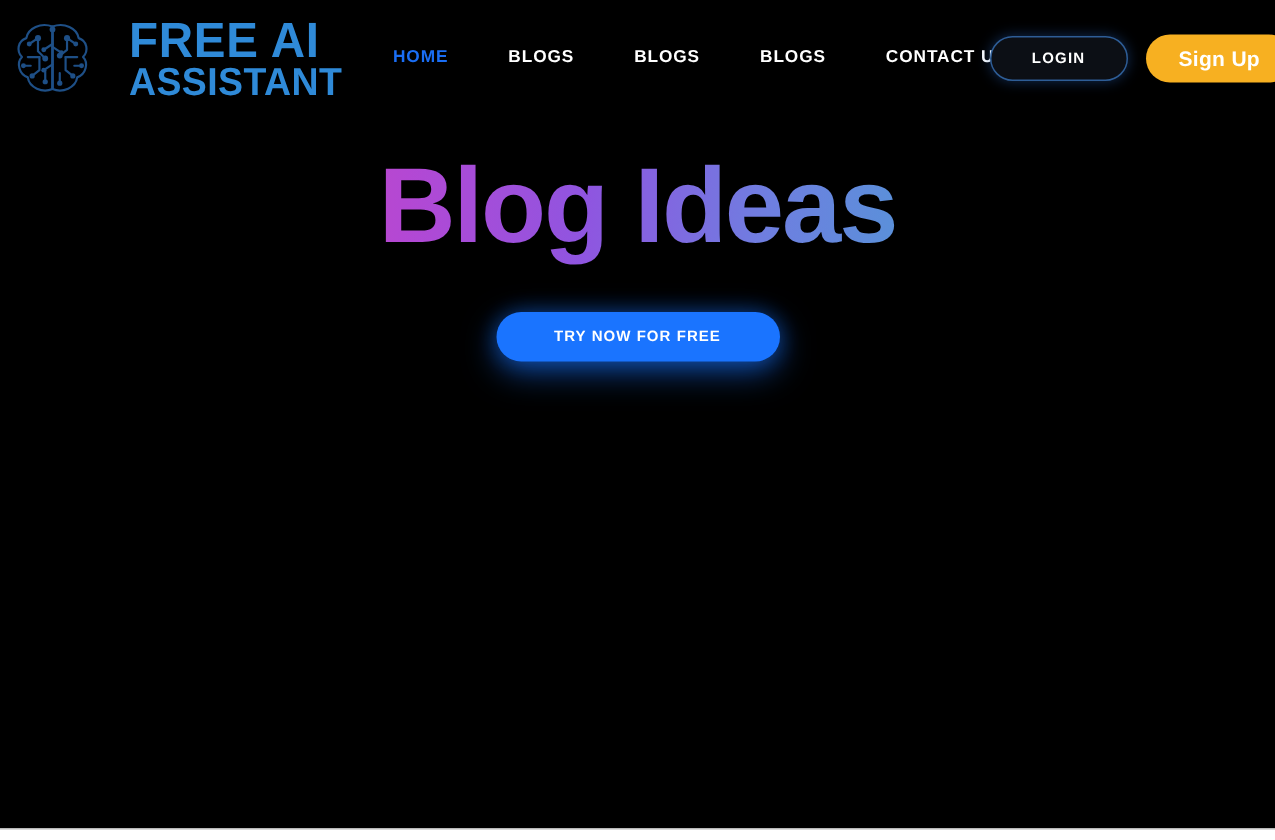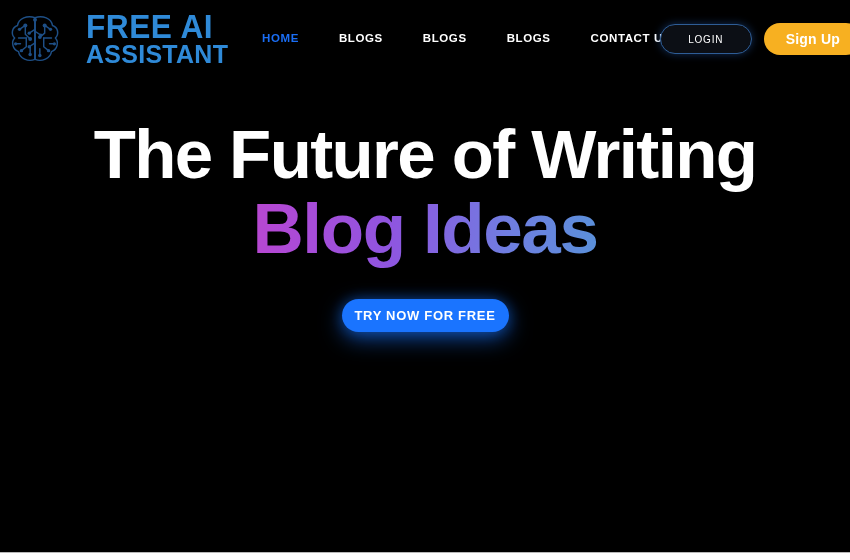--- a/index.html
+++ b/index.html
@@ -130,21 +130,21 @@
   }
 
   .btn-login {
     width: 92px;
     height: 30px;
     border-radius: 16px;
     border: 1px solid #2e5d96;
     background: #0c0f15;
     color: #ffffff;
     font-size: 10px;
-    font-weight: 400;
+    font-weight: 700;
     letter-spacing: 0.8px;
     display: flex;
     align-items: center;
     justify-content: center;
     cursor: pointer;
     box-shadow: 0 0 9px rgba(40,100,190,0.45);
   }
 
   .btn-signup {
     height: 32px;
@@ -222,27 +222,27 @@
     line-height: 1.2;
   }
 
   .hero-cta-wrap {
     margin-top: 30px;
     display: flex;
     justify-content: center;
   }
 
   .btn-cta {
-    width: 167px;
+    width: 189px;
     height: 33px;
     border: none;
     border-radius: 17px;
     background: #1a74ff;
     color: #ffffff;
-    font-size: 13px;
+    font-size: 10px;
     font-weight: 700;
     letter-spacing: 0.7px;
     display: flex;
     align-items: center;
     justify-content: center;
     cursor: pointer;
     box-shadow: 0 7px 22px rgba(26,116,255,0.55),
                 0 0 14px rgba(26,116,255,0.40);
   }
 </style>
@@ -309,21 +309,20 @@
         <a class="nav-link">CONTACT US</a>
       </nav>
 
       <div class="header-actions">
         <button class="btn-login">LOGIN</button>
         <button class="btn-signup">Sign Up</button>
       </div>
     </header>
 
     <section class="hero">
-      <h1 class="hero-title">The Future of Writing</h1>
       <div class="hero-title-accent">Blog Ideas</div>
       <div class="hero-cta-wrap">
         <button class="btn-cta">TRY NOW FOR FREE</button>
       </div>
     </section>
 
   </div>
 
   <div class="page-bottom-strip"></div>
 </div>

